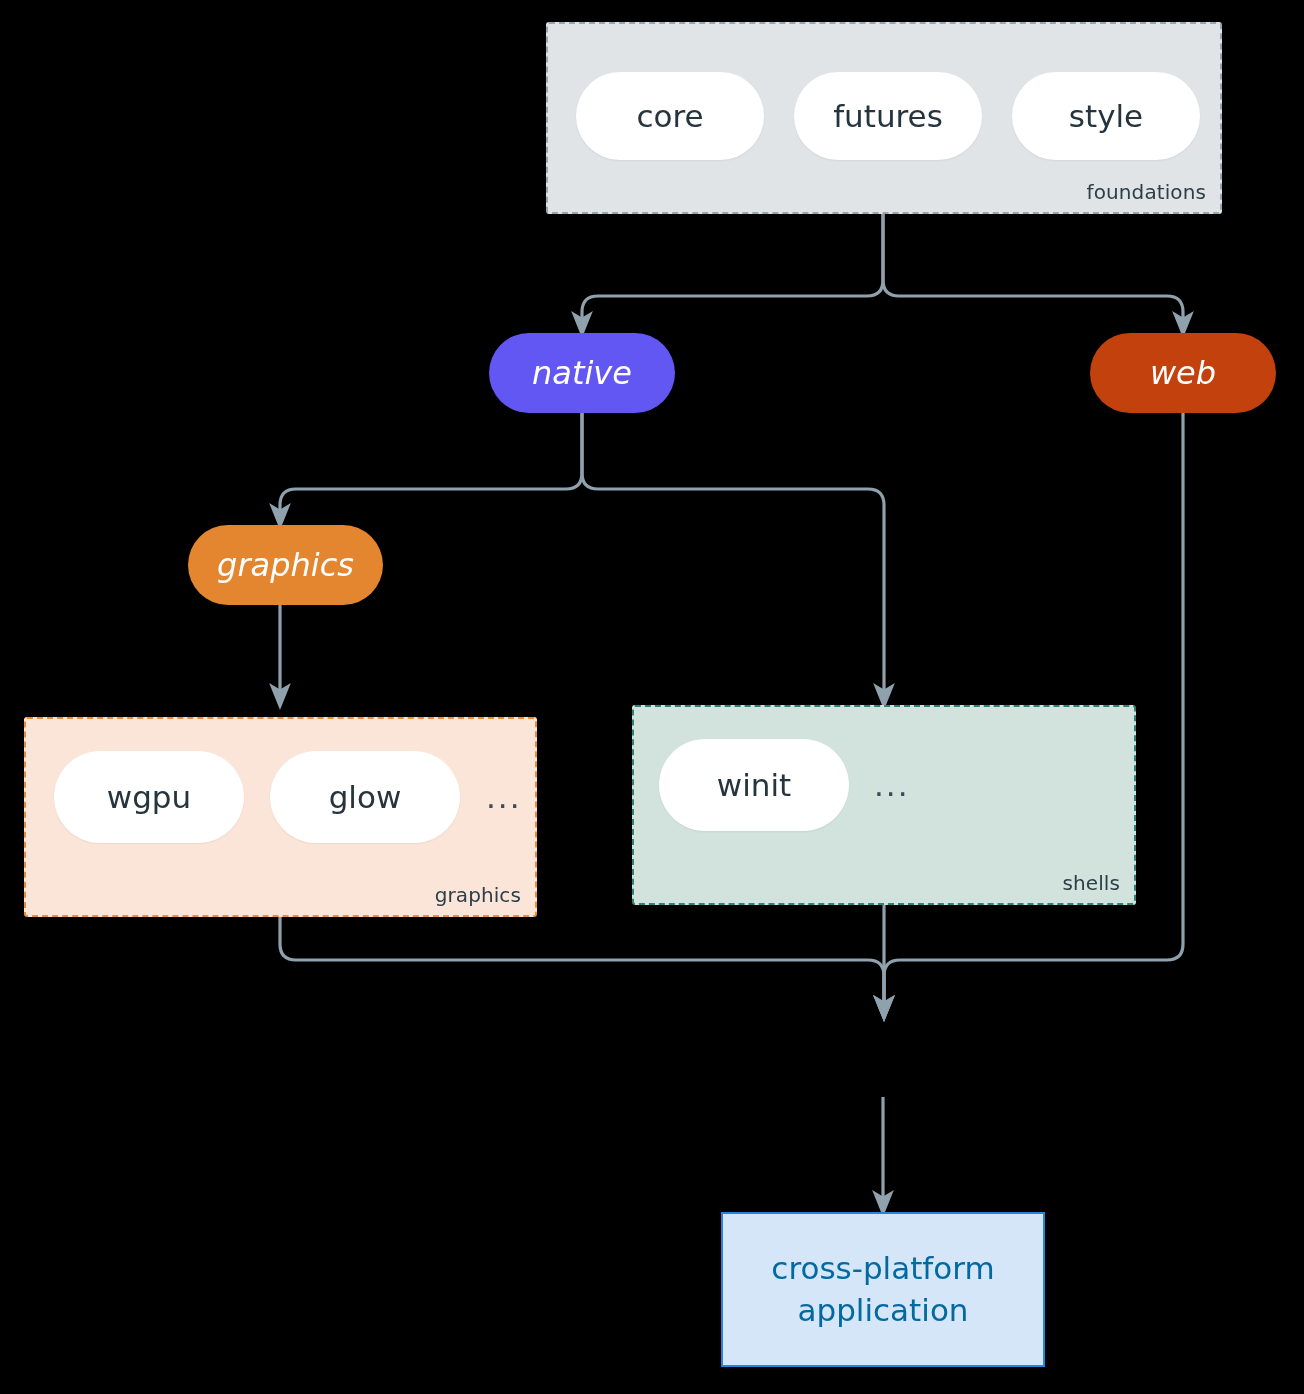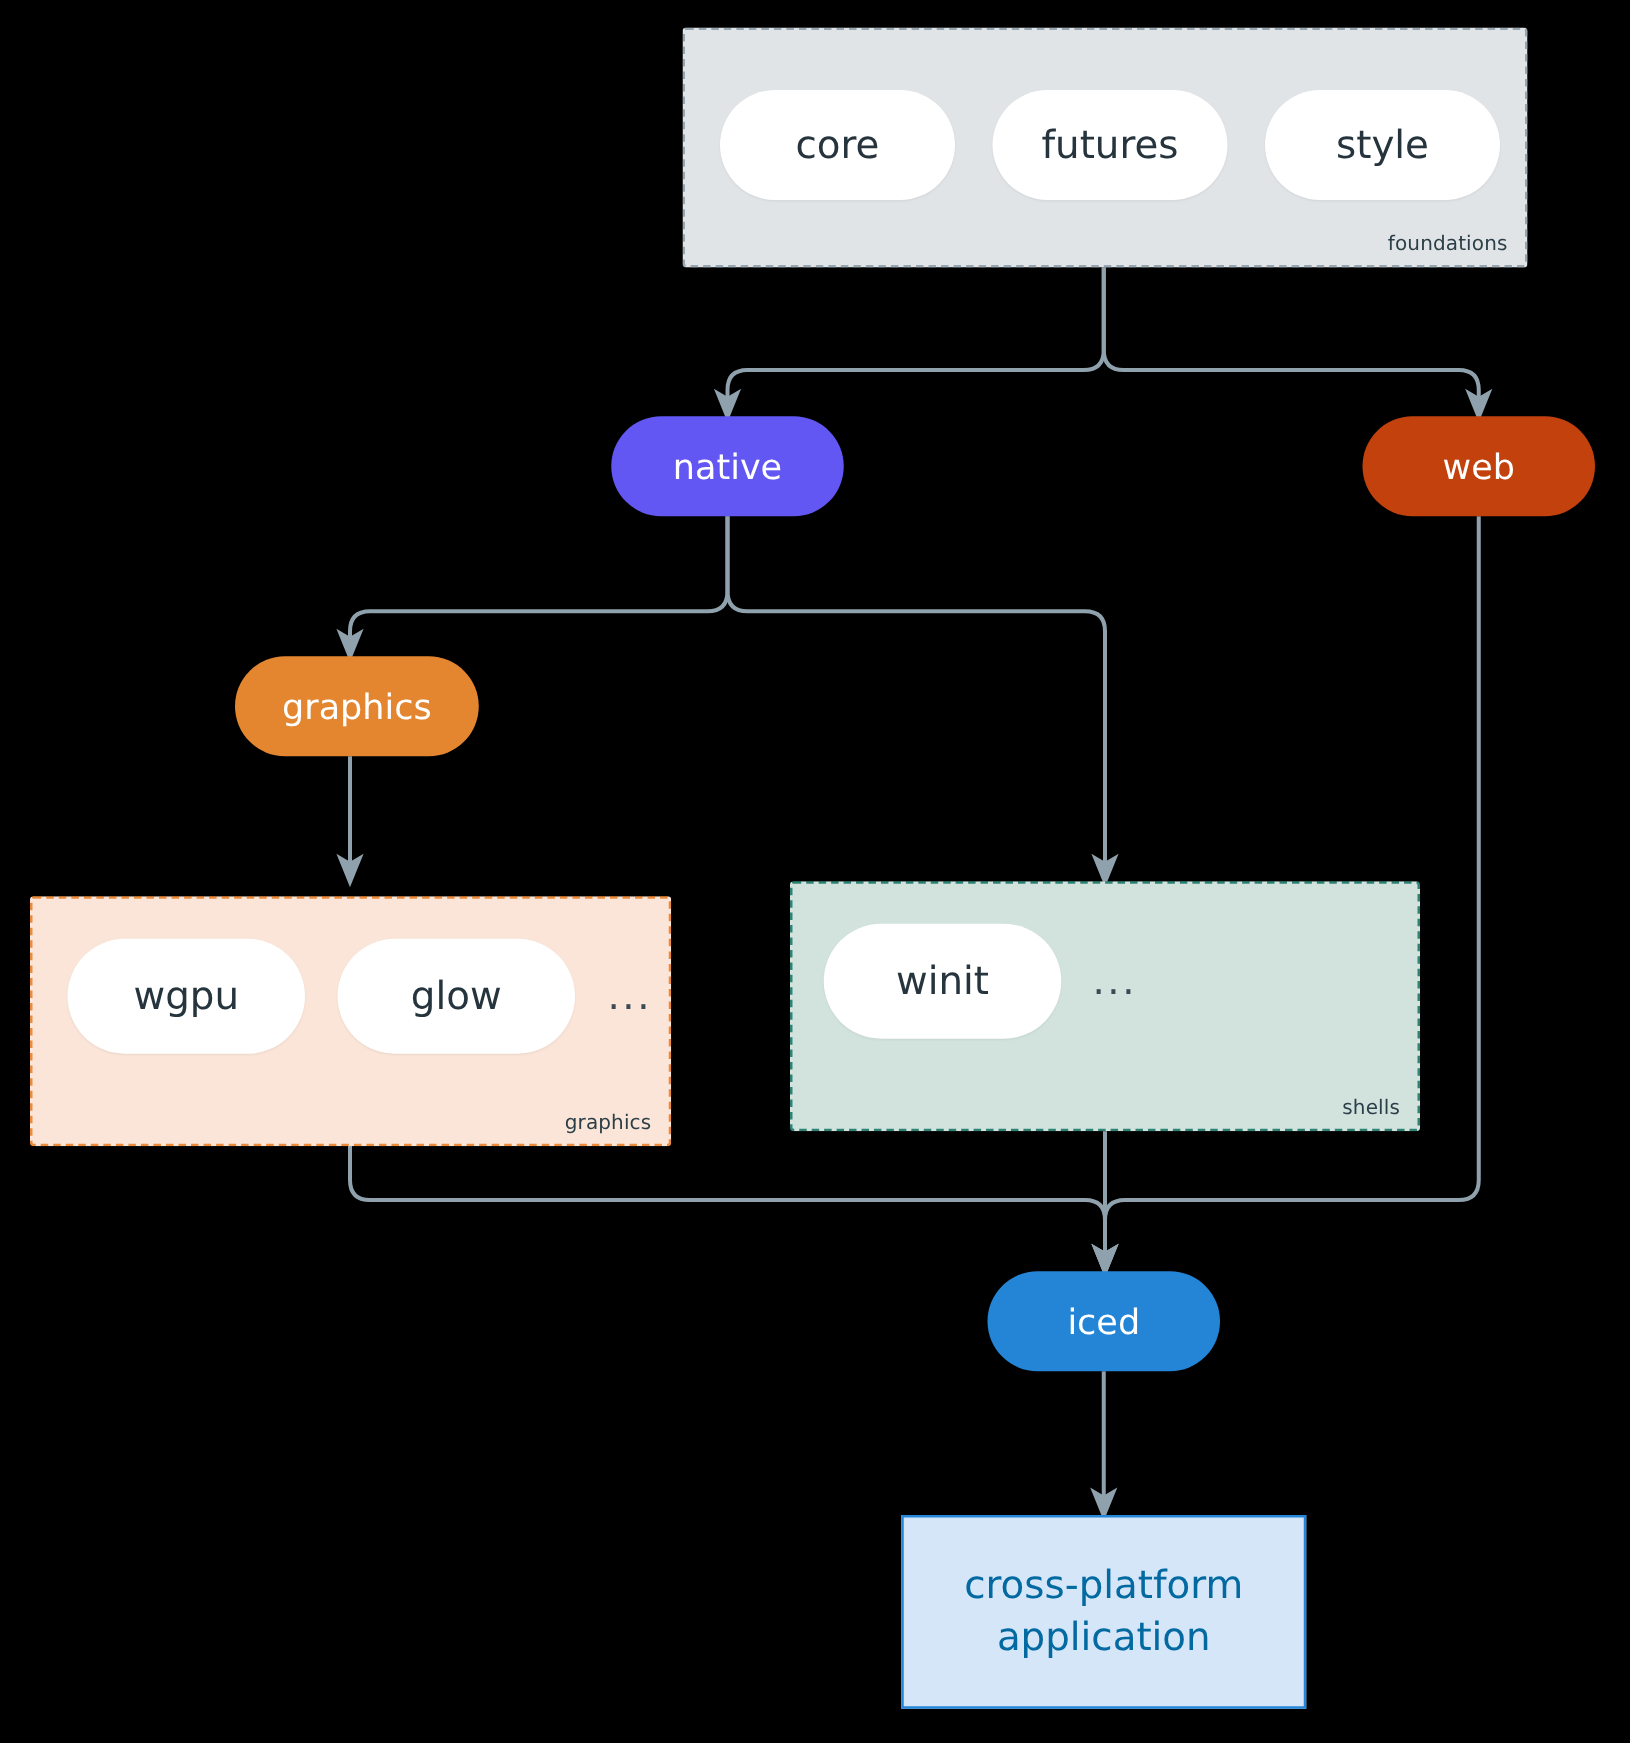--- a/index.html
+++ b/index.html
@@ -55,21 +55,21 @@
     width: 504px;
     height: 200px;
     background: #d2e3de;
     border: 2px dashed #2e8374;
     border-radius: 3px;
   }
   .group-label {
     position: absolute;
     right: 14px;
     bottom: 8px;
-    font-size: 16px;
+    font-size: 20px;
     color: #2c3e47;
     letter-spacing: 0.1px;
     white-space: nowrap;
     text-align: center;
   }
   .group-row {
     position: absolute;
     left: 0;
     top: 0;
     display: flex;
@@ -99,22 +99,23 @@
 
   
   .node {
     position: absolute;
     box-sizing: border-box;
     display: flex;
     align-items: center;
     justify-content: center;
     border-radius: 999px;
     color: #ffffff;
-    font-size: 28px;
-    white-space: nowrap;
+    font-size: 32px;
+    white-space: nowrap;
+    font-style: italic;
   }
   .node-native {
     left: 489px;
     top: 333px;
     width: 186px;
     height: 80px;
     background: #6257f2;
   }
   .node-web {
     left: 1090px;
@@ -215,20 +216,19 @@
   </div>
 
   <div class="group group-shells">
     <div class="group-row" style="left:25px; top:32px; gap:25px;">
       <div class="pill" style="width:190px; height:92px;">winit</div>
       <div class="ellipsis">...</div>
     </div>
     <div class="group-label">shells</div>
   </div>
 
-  <div class="node node-iced">iced</div>
 
   <div class="rect-node">
     <span>cross-platform</span>
     <span>application</span>
   </div>
 
 </div>
 
 </body></html>

